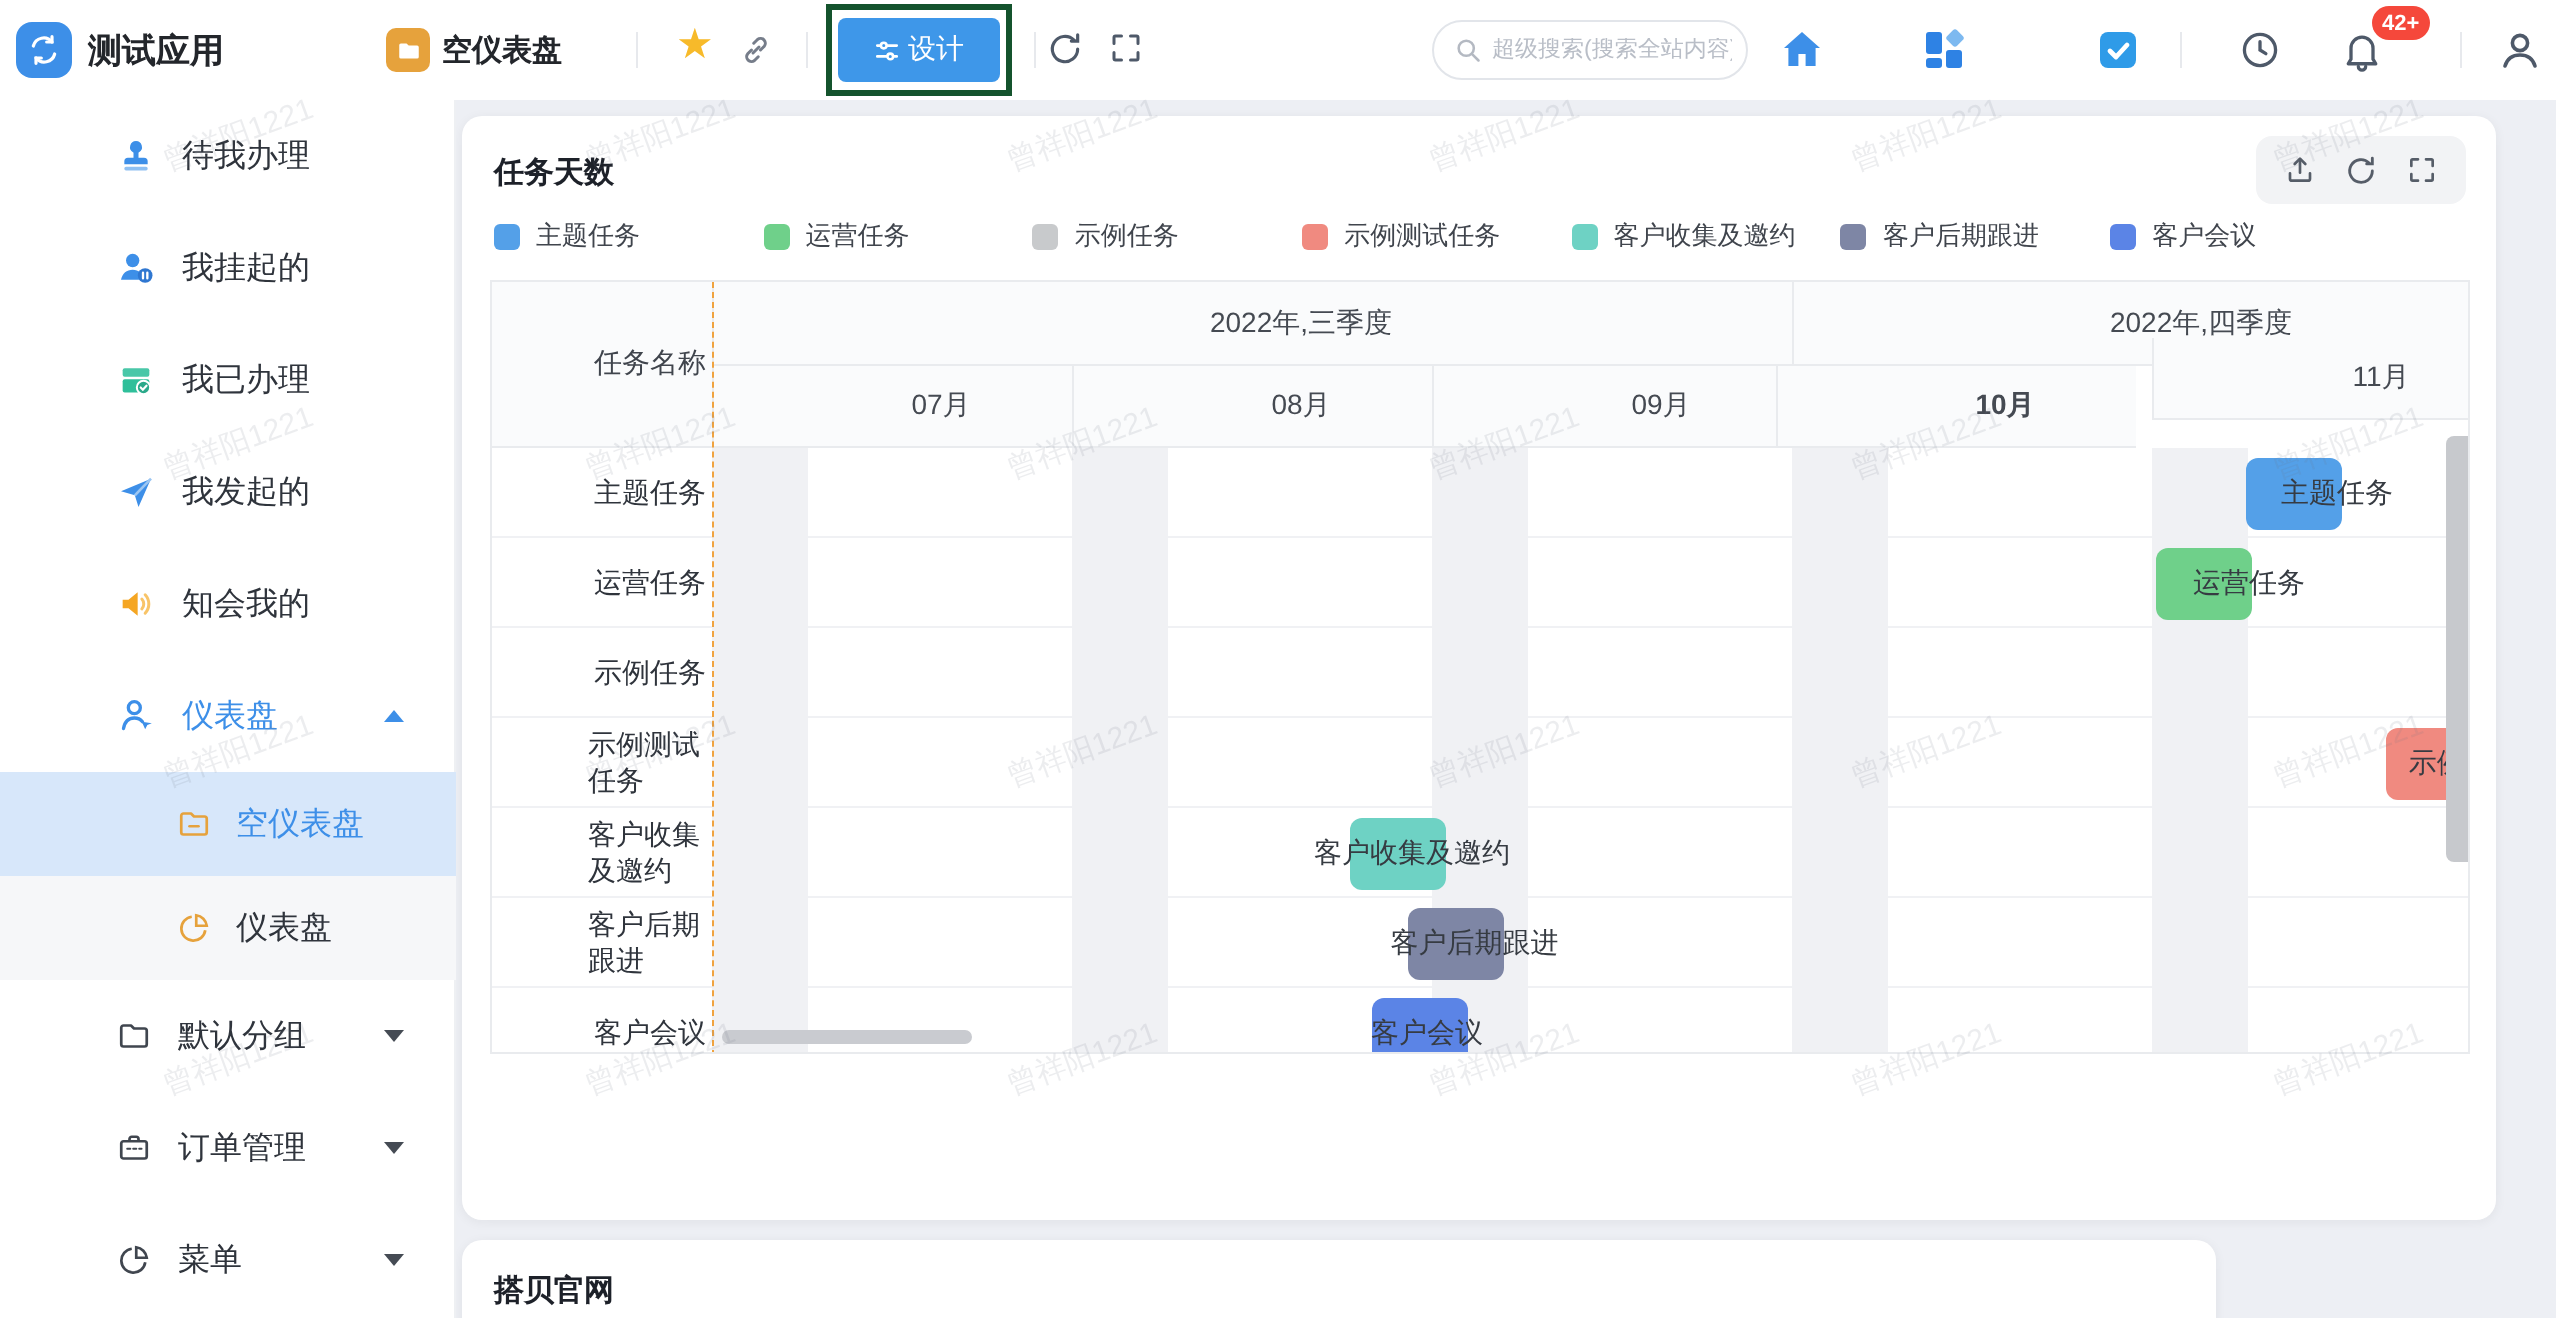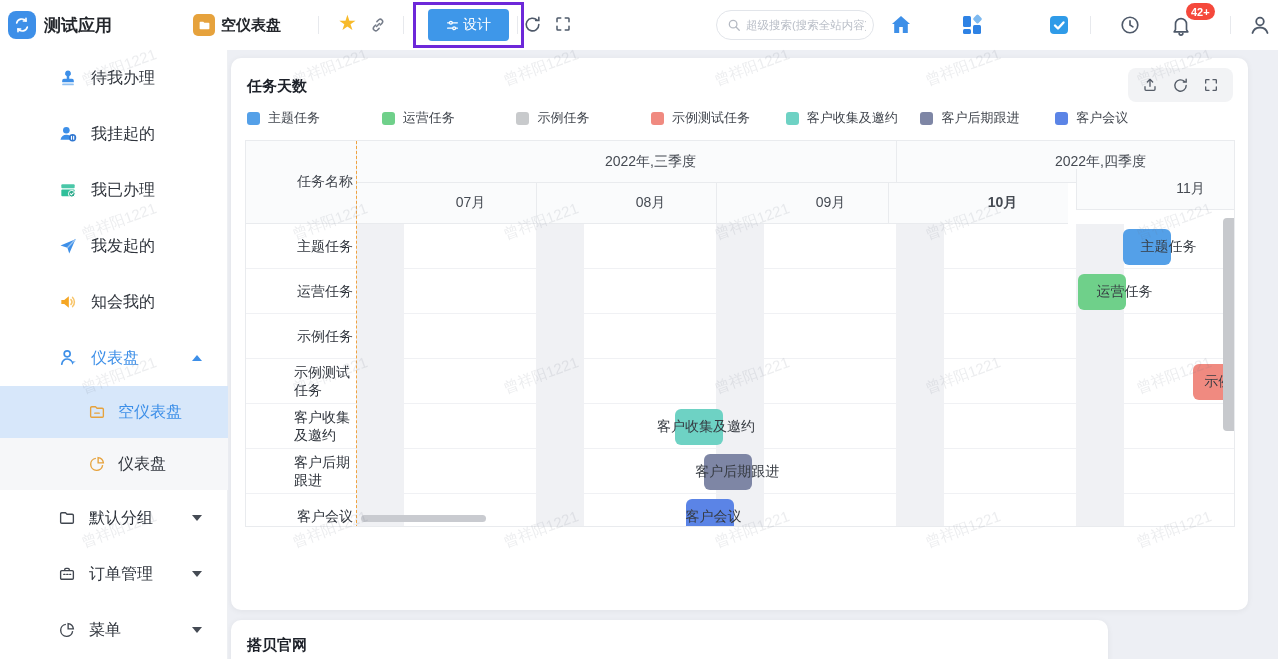--- a/index.html
+++ b/index.html
@@ -19,21 +19,21 @@
   .topbar .abs { position:absolute; }
   .logo { left:8px; top:11px; width:28px; height:28px; border-radius:8px; background:#3d8fe8;
           display:flex; align-items:center; justify-content:center; }
   .app-title { left:44px; top:14px; font-size:17px; font-weight:bold; color:#23262b; }
   .folder-badge { left:193px; top:14px; width:22px; height:22px; border-radius:5px; background:#e6a23c;
                   display:flex; align-items:center; justify-content:center; }
   .page-title { left:221px; top:16px; font-size:15px; font-weight:600; color:#23262b; }
   .vdiv { width:1px; height:18px; background:#e7e9ed; top:16px; }
   .star { left:338px; top:12px; font-size:21px; color:#f7ba2a; line-height:1; }
   .link { left:369px; top:16px; }
-  .hl-box { left:413px; top:2px; width:111px; height:46px; border:3px solid #6d28d9;
+  .hl-box { left:413px; top:2px; width:93px; height:46px; border:3px solid #14532d;
             display:flex; align-items:center; justify-content:center; z-index:25; }
   .design-btn { width:81px; height:32px; border-radius:4px; background:#3e97e9; color:#fff;
                 display:flex; align-items:center; justify-content:center; gap:4px; font-size:14px; cursor:pointer; }
   .tb-ic { top:15px; }
   .search { left:716px; top:10px; width:158px; height:30px; border:1px solid #e2e5ea; border-radius:15px;
             background:#fff; display:flex; align-items:center; padding:0 8px 0 10px; gap:5px; }
   .search input { border:none; outline:none; width:120px; font-size:11.5px; color:#555;
                   font-family:inherit; background:transparent; }
   .search input::placeholder { color:#b9bec7; }
   .badge { left:1186px; top:3px; height:17px; padding:0 5px; border-radius:9px; background:#f5483b;

